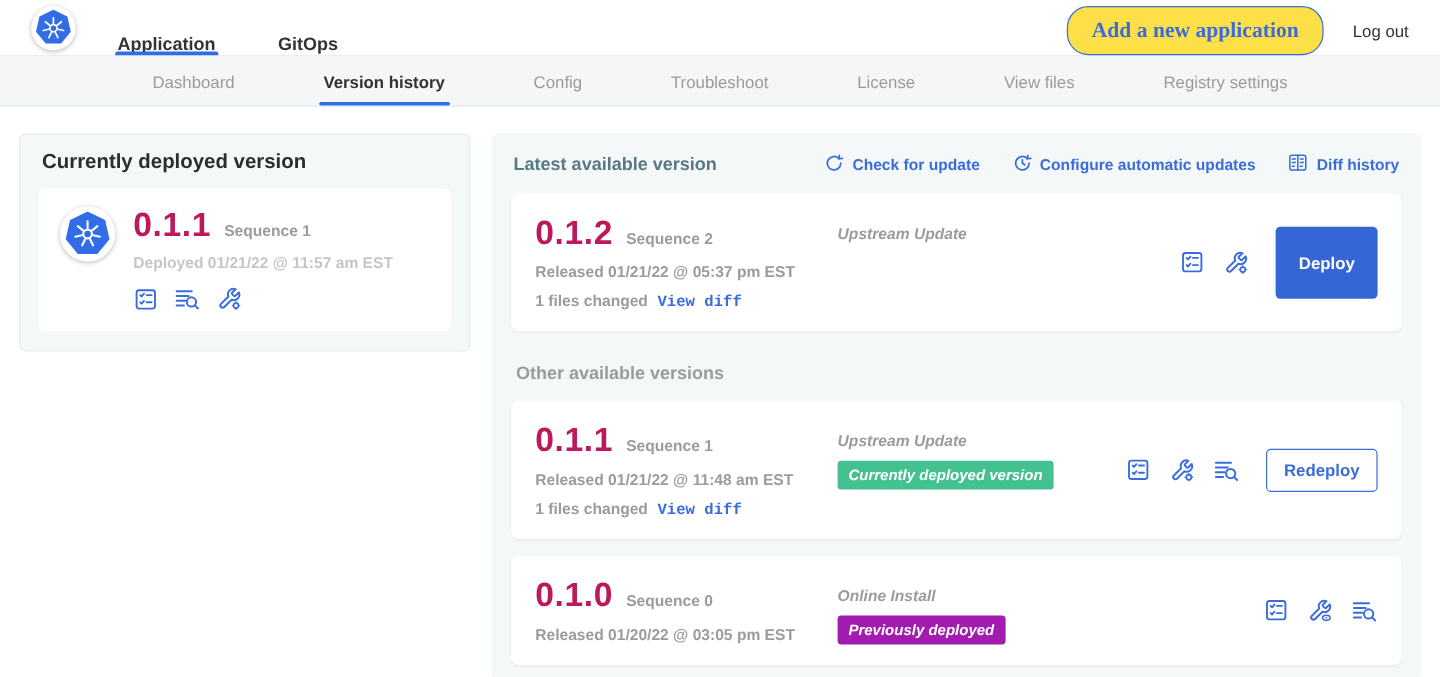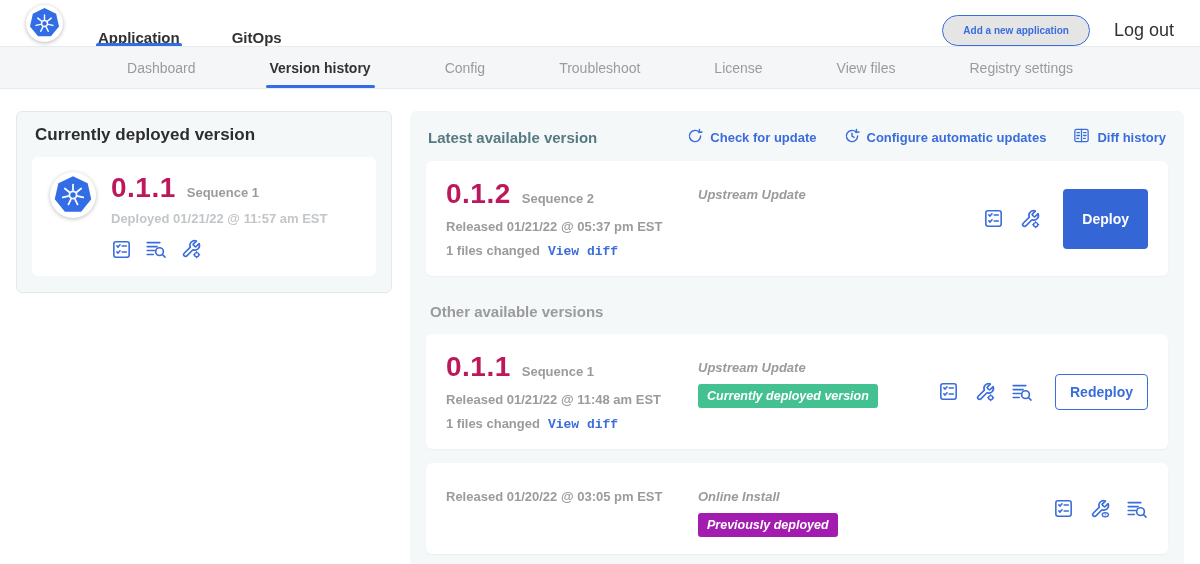--- a/index.html
+++ b/index.html
@@ -16,24 +16,24 @@
     background:#fff; box-shadow:0 1px 4px rgba(0,0,0,.28);
     display:flex; align-items:center; justify-content:center; margin-right:33px; }
   .logo-hept { width:31px; height:31px; background:#326de6;
     clip-path:polygon(50% 2%,87.5% 20%,96.8% 61%,70.8% 93%,29.2% 93%,3.2% 61%,12.5% 20%);
     display:flex; align-items:center; justify-content:center; }
   .header-tab { display:flex; align-items:center; padding:0 2px; margin-right:48px;
     font-size:15px; font-weight:700; color:#323232; position:relative; cursor:pointer; }
   .header-tab.active::after { content:""; position:absolute; left:0; right:0; bottom:0;
     height:3px; background:#326de6; border-radius:2px 2px 0 0; }
   .header-right { margin-left:auto; display:flex; align-items:center; gap:24px; }
-  .add-app-btn { border:1px solid #3b6cdc; color:#3b6cdc; background:#e5e5e5;
-    font-weight:700; font-size:10px; border-radius:18px; padding:9px 20px; cursor:pointer;
-    font-family:Liberation Sans, sans-serif; }
-  .logout { font-size:18px; color:#323232; cursor:pointer; }
+  .add-app-btn { border:1px solid #3b6cdc; color:#3b6cdc; background:#fde047;
+    font-weight:700; font-size:18px; border-radius:18px; padding:9px 20px; cursor:pointer;
+    font-family:Liberation Serif, serif; }
+  .logout { font-size:14px; color:#323232; cursor:pointer; }
   
   .subnav { height:42px; background:#f4f6f8; border-bottom:1px solid #e7eaec;
     display:flex; justify-content:center; gap:74px; }
   .subnav-tab { display:flex; align-items:center; font-size:14px; color:#9b9b9b;
     cursor:pointer; position:relative; }
   .subnav-tab.active { color:#323232; font-weight:700; }
   .subnav-tab.active::after { content:""; position:absolute; left:-4px; right:-4px; bottom:0;
     height:3px; background:#326de6; border-radius:2px; }
   
   .main { display:flex; gap:18px; padding:22px 16px 0 16px; align-items:flex-start; }
@@ -307,20 +307,24 @@
             <circle cx="13.2" cy="12.4" r="3.5"></circle>
               <line x1="15.8" y1="15" x2="18.2" y2="17.3"></line>
           </svg>
         </button>
         <button class="redeploy-btn">Redeploy</button>
       </div>
     </div>
 
     <div class="version-card">
       <div class="vc-info">
+        <div class="version-line">
+          <span class="version-num">0.1.0</span>
+          <span class="seq">Sequence 0</span>
+        </div>
         <div class="vc-meta">Released 01/20/22 @ 03:05 pm EST</div>
       </div>
       <div class="vc-source">
         <div class="source-label">Online Install</div>
         <div class="badge" style="background-color: #a21caf;">Previously deployed</div>
       </div>
       <div class="vc-actions">
         <button class="icon-btn">
           <svg width="21" height="21" viewBox="0 0 20 20" fill="none" stroke="currentColor" stroke-width="1.5" stroke-linecap="round" stroke-linejoin="round">
             <rect x="2.7" y="2.7" width="14.6" height="14.6" rx="2"></rect>

